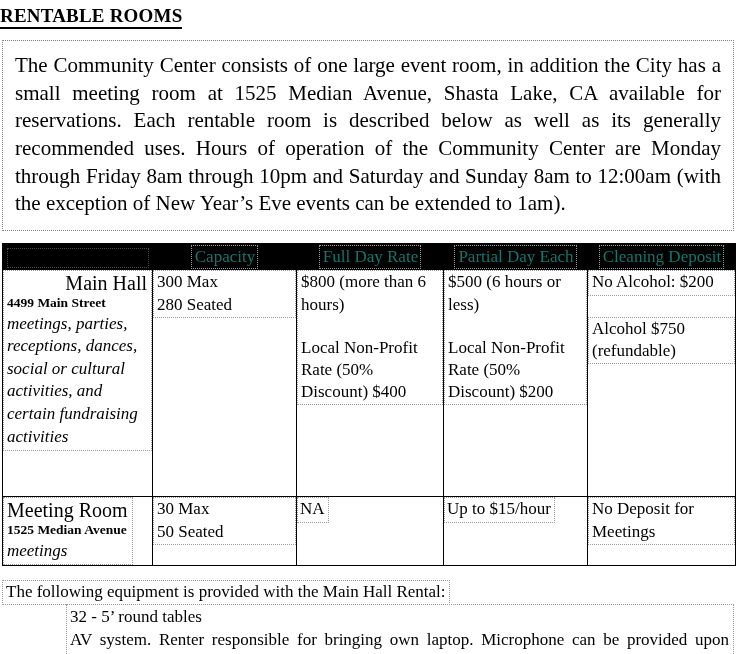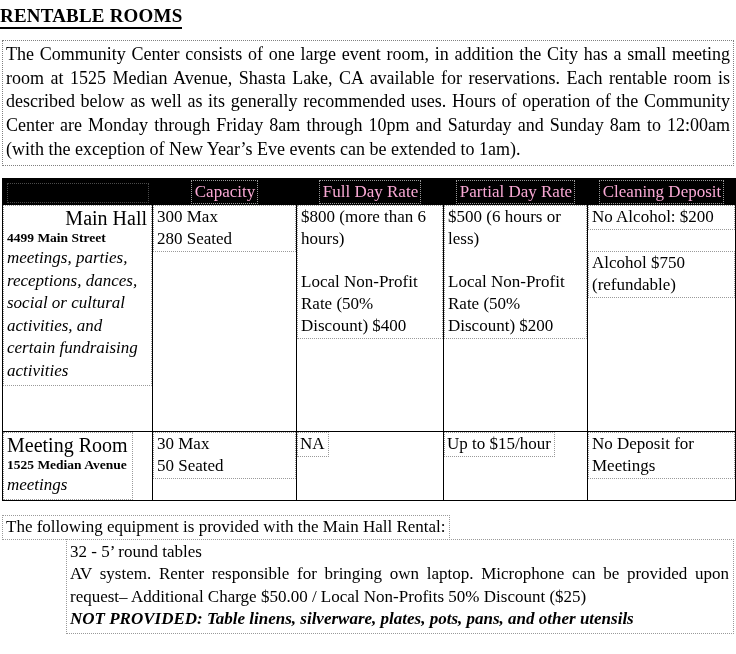--- a/index.html
+++ b/index.html
@@ -39,22 +39,22 @@
   }
 
   
   .intro-field {
     margin: 11px 2px 0 2px;
     border: 1px dotted #808080;
     padding: 2px 3px 3px 3px;
     box-sizing: border-box;
   }
   .intro-field p {
-    margin: 0;
-    font-size: 18px;
+    margin: 9px;
+    font-size: 21px;
     line-height: 1.32;
     text-align: justify;
     text-justify: inter-word;
   }
 
   
   .rooms-table {
     margin: 12px 0 0 2px;
     width: 733px;
     border-collapse: collapse;
@@ -62,21 +62,21 @@
     border: 1px solid #000;
   }
   .rooms-table td, .rooms-table th {
     border: 1px solid #000;
     vertical-align: top;
     padding: 0;
     box-sizing: border-box;
   }
   .rooms-table thead th {
     background: #000000;
-    color: #f9a8d4;
+    color: #0f766e;
     height: 23px;
     padding: 1px 0 0 0;
   }
   .hdr-inner {
     display: inline-block;
     border: 1px dotted #9a9a9a;
     font-size: 17px;
     font-weight: normal;
     line-height: 1.25;
     padding: 0 2px 1px 3px;
@@ -197,21 +197,21 @@
         <th>
           <span class="hdr-blank"></span>
         </th>
         <th>
           <span class="hdr-inner">Capacity</span>
         </th>
         <th>
           <span class="hdr-inner">Full Day Rate</span>
         </th>
         <th>
-          <span class="hdr-inner">Partial Day Rate</span>
+          <span class="hdr-inner">Partial Day Each</span>
         </th>
         <th>
           <span class="hdr-inner">Cleaning Deposit</span>
         </th>
       </tr>
     </thead>
     <tbody>
 
       <tr style="height:227px;">
         <td class="cell-pad">

